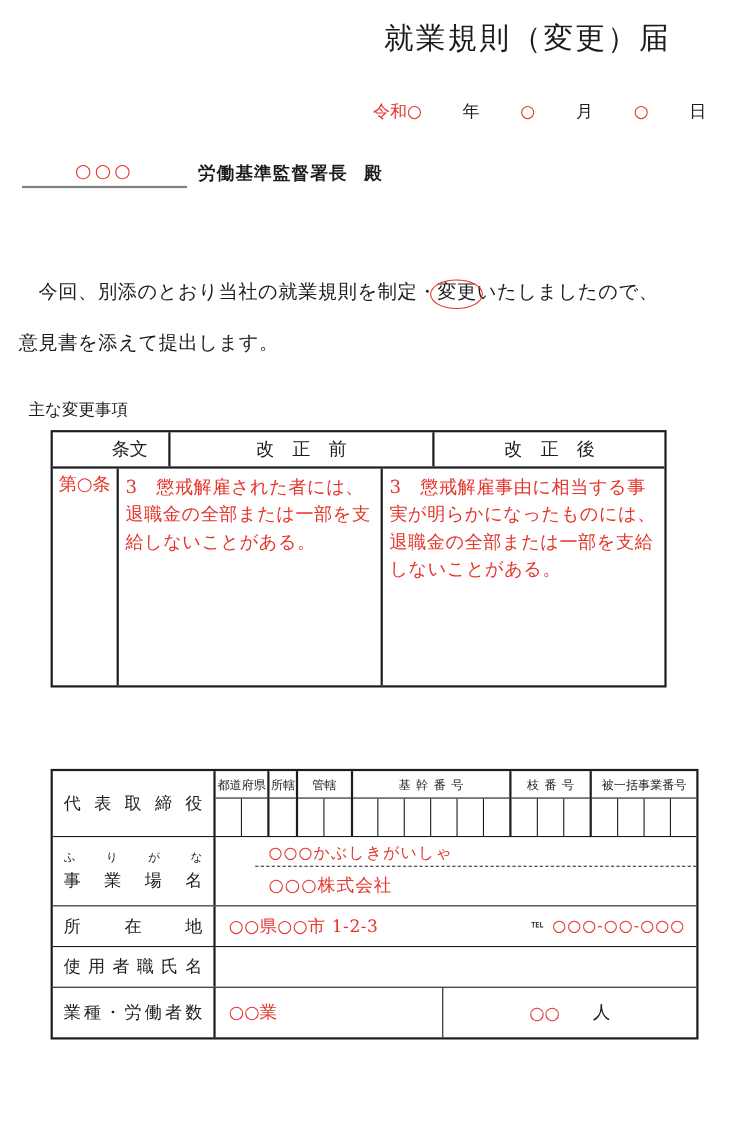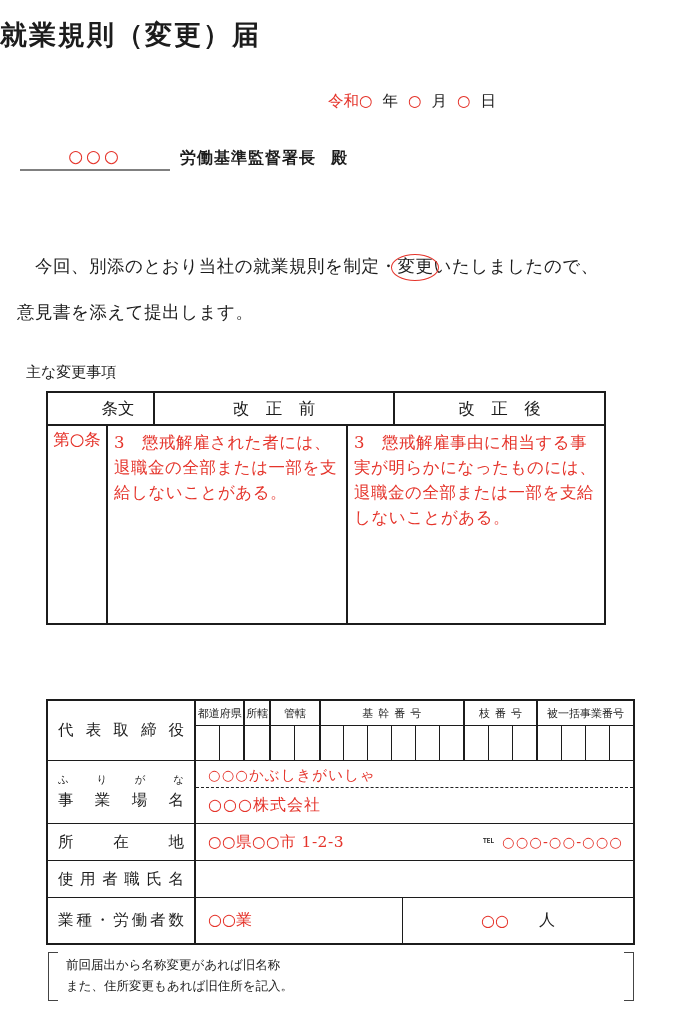--- a/index.html
+++ b/index.html
@@ -7,25 +7,25 @@
   body { background:#ffffff; }
   #page {
     position:relative; width:674px; height:1024px; background:#ffffff;
     font-family:"DejaVu Serif","Liberation Serif",serif; color:var(--ink);
     overflow:hidden;
   }
   .red { color:var(--red); }
   .abs { position:absolute; }
 
   
-  .doc-title { left:0; top:17px; width:610px; text-align:left;
-    font-size:27px; font-weight:bold; letter-spacing:2px; }
-
-  
-  .date-line { left:328px; top:91px; display:flex; gap:10px; font-size:15.5px; align-items:baseline; }
+  .doc-title { left:0; top:17px; width:610px; text-align:right;
+    font-size:27px; font-weight:normal; letter-spacing:2px; }
+
+  
+  .date-line { left:339px; top:91px; display:flex; gap:37px; font-size:15.5px; align-items:baseline; }
 
   
   .addressee { left:20px; top:146px; display:flex; align-items:flex-end; }
   .office-field { width:150px; border-bottom:2px solid #808080; text-align:center;
     font-size:17px; letter-spacing:3px; padding-bottom:3px; }
   .office-label { margin-left:10px; font-family:Liberation Sans, sans-serif;
     font-weight:bold; font-size:16px; letter-spacing:1px; padding-bottom:2px; }
   .honorific { margin-left:15px; font-family:"DejaVu Sans","Liberation Sans",sans-serif;
     font-weight:bold; font-size:16px; padding-bottom:2px; }
 
@@ -69,21 +69,21 @@
   .ins-grid { flex:1; display:flex; }
   .ins-group { display:flex; flex-direction:column; border-left:2px solid var(--line); }
   .ins-group:first-child { border-left:none; }
   .ins-head { height:25px; border-bottom:1.5px solid var(--line); display:flex;
     align-items:center; justify-content:center; font-size:11px; white-space:nowrap; }
   .ins-group:nth-child(4) .ins-head, .ins-group:nth-child(5) .ins-head { letter-spacing:5px; padding-left:5px; }
   .ins-boxes { flex:1; display:flex; }
   .ins-cell { flex:1; border-left:1.2px solid var(--line); }
   .ins-cell:first-child { border-left:none; }
 
-  .r-name { height:63px; }
+  .r-name { height:63px;gap:36px; }
   .name-right { flex:1; display:flex; flex-direction:column; }
   .kana-value { height:27px; border-bottom:1.5px dashed #222; display:flex; align-items:flex-end;
     padding:0 0 2px 12px; font-size:14.5px; letter-spacing:1px; }
   .name-value { flex:1; display:flex; align-items:center; padding-left:12px; font-size:16px; letter-spacing:1px; }
 
   .r-address { height:37px; }
   .addr-right { flex:1; display:flex; align-items:center; }
   .addr-value { padding-left:12px; font-size:15.5px; letter-spacing:0.5px; }
   .tel-group { margin-left:auto; padding-right:10px; display:flex; align-items:center; gap:8px; }
   .tel-symbol { font-size:14px; }
@@ -241,22 +241,14 @@
       </div>
       <div class="ind-left red">○○業</div>
       <div class="ind-right">
         <span class="red">○○</span>
         <span>人</span>
       </div>
     </div>
 
   </div>
 
-  <div class="abs note">
-    <div class="bracket-l"></div>
-    <div class="note-text">
-      <div>前回届出から名称変更があれば旧名称</div>
-      <div>また、住所変更もあれば旧住所を記入。</div>
-    </div>
-    <div class="bracket-r"></div>
-  </div>
 
 </div>
 
 </body></html>

